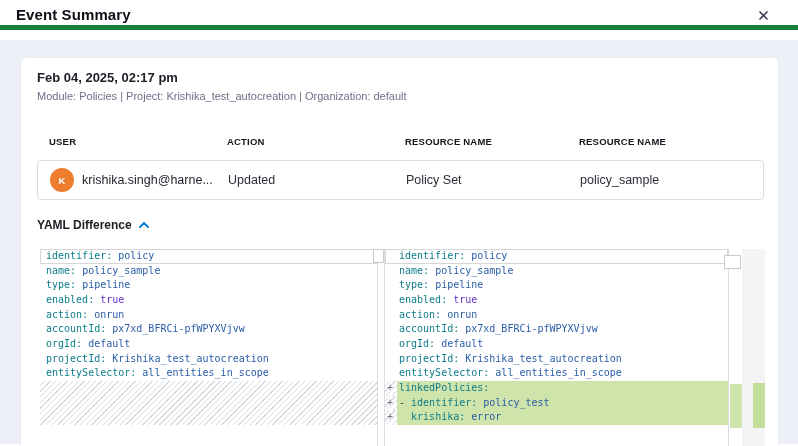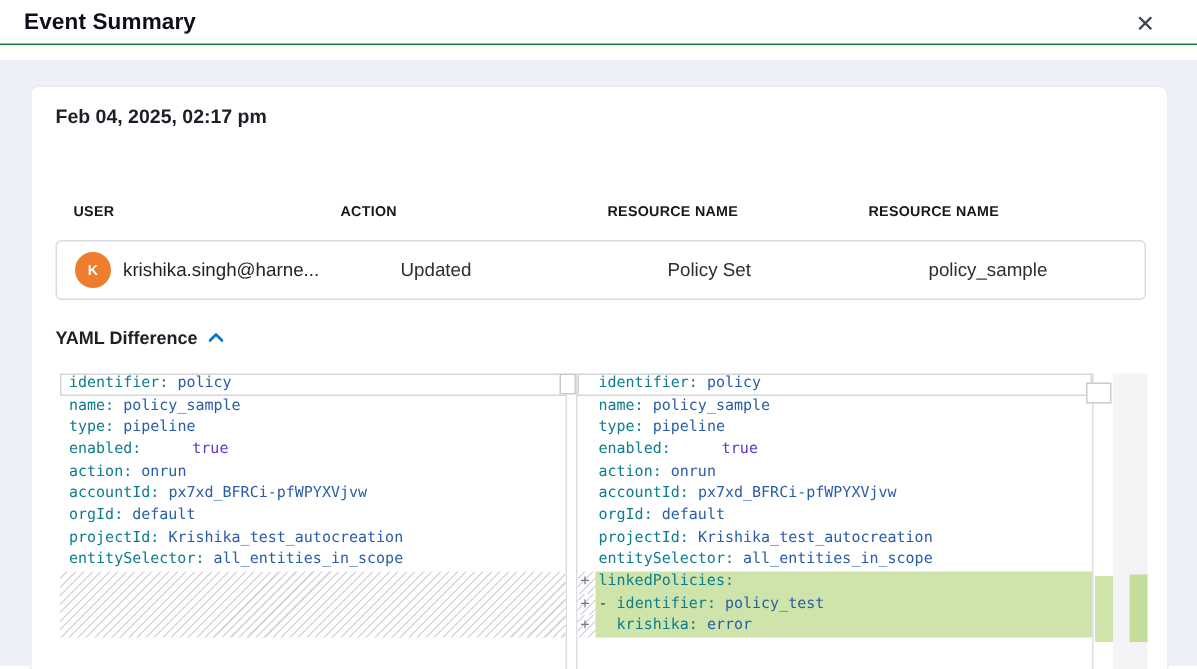--- a/index.html
+++ b/index.html
@@ -1,42 +1,42 @@
 <!DOCTYPE html>
 <html style="--key: #0d7d8c; --val: #2a5da8; --bool: #6236c9; --added-bg: #cfe4aa; --avatar: #ee7d2e; --page-bg: #eef0f7;"><head>
 <meta charset="utf-8">
 <style>
   * { margin:0; padding:0; box-sizing:border-box; }
   html,body { width:798px; height:446px; overflow:hidden; background:#fff;
     font-family:"Liberation Sans", sans-serif; }
 
   
   .hdr { position:absolute; top:0; left:0; width:798px; height:30px; background:#fff;
-    border-bottom:1px solid #15803d; z-index:5; }
+    border-bottom:5px solid #15803d; z-index:5; }
   .hdr-title { position:absolute; left:16px; top:6px; font-size:15px; font-weight:bold;
     color:#0d0e17; letter-spacing:.1px; }
   .close-btn { position:absolute; right:24px; top:4px; width:22px; height:22px;
     display:flex; align-items:center; justify-content:center; cursor:pointer; }
 
   
   .content { position:absolute; top:40px; left:0; width:798px; height:404px; background:var(--page-bg); }
   .card { position:absolute; left:20px; top:17px; width:759px; height:436px; background:#fff;
     border:1px solid #ebecf3; border-radius:6px; }
 
   .timestamp { position:absolute; left:16px; top:12px; font-size:13px; font-weight:bold; color:#1d1e26; }
   .meta { position:absolute; left:16px; top:32px; font-size:11px; color:#6d7086; }
 
   
   .tbl-head { position:absolute; left:16px; top:78px; width:727px; display:grid;
     grid-template-columns:178px 178px 174px 1fr; padding:0 12px; }
   .tbl-head span { font-size:9.5px; font-weight:bold; color:#16161e; letter-spacing:.2px; }
   .tbl-row { position:absolute; left:16px; top:102px; width:727px; height:40px;
     border:1px solid #d9dbe7; border-radius:4px; background:#fff; display:grid;
     grid-template-columns:178px 178px 174px 1fr; align-items:center; padding:0 12px; cursor:pointer; }
-  .cell { font-size:12.5px; color:#2c2d36;margin-left:39px; }
+  .cell { font-size:12.5px; color:#2c2d36; }
   .user-cell { display:flex; align-items:center; gap:8px; }
   .avatar { width:24px; height:24px; border-radius:50%; background:var(--avatar); color:#fff;
     font-size:9.5px; font-weight:bold; display:flex; align-items:center; justify-content:center; flex:0 0 24px; }
   .user-name { font-size:12.5px; color:#1f2028; }
 
   
   .yaml-toggle { position:absolute; left:16px; top:160px; display:flex; align-items:center;
     gap:7px; cursor:pointer; }
   .yaml-label { font-size:12px; font-weight:bold; color:#1e1f27; }
 
@@ -46,21 +46,21 @@
   .pane-left  { left:0;   width:349px; border-right:1px solid #dcdce4; }
   .pane-right { left:355px; width:345px; border-left:1px solid #dcdce4; border-right:1px solid #dcdce4; }
 
   .code-line { height:14.66px; line-height:14.66px; white-space:pre;
     font-family:"DejaVu Sans Mono", monospace; font-size:10px; color:#33343c; }
   .pane-left  .code-line { padding-left:17px; }
   .pane-right .code-line { padding-left:14px; }
 
   .tk-key  { color:var(--key); }
   .tk-val  { color:var(--val); }
-  .tk-bool { color:var(--bool);margin-left:28px; }
+  .tk-bool { color:var(--bool); }
   .tk-plain{ color:#33343c; }
 
   .cur-line { position:absolute; top:0; height:15px; border:1px solid #d6d6da; pointer-events:none; }
   .pane-left  .cur-line { left:11px; right:0; }
   .pane-right .cur-line { left:0; right:0; }
 
   .hatch-bg { background:repeating-linear-gradient(135deg,#ffffff 0px,#ffffff 3px,#d8d8de 3px,#d8d8de 4px); }
   .hatch-block { position:absolute; left:11px; right:0; }
 
   .code-line.added { padding-left:0; }
@@ -87,20 +87,21 @@
       <line x1="1.5" y1="1.5" x2="9.5" y2="9.5" stroke="#3e4455" stroke-width="1.6"></line>
       <line x1="9.5" y1="1.5" x2="1.5" y2="9.5" stroke="#3e4455" stroke-width="1.6"></line>
     </svg>
   </div>
 </div>
 
 <div class="content">
   <div class="card">
 
     <div class="timestamp">Feb 04, 2025, 02:17 pm</div>
+    <div class="meta">Module: Policies | Project: Krishika_test_autocreation | Organization: default</div>
 
     <div class="tbl-head">
       <span>USER</span>
       <span>ACTION</span>
       <span>RESOURCE NAME</span>
       <span>RESOURCE NAME</span>
     </div>
 
     <div class="tbl-row">
       <div class="user-cell">

